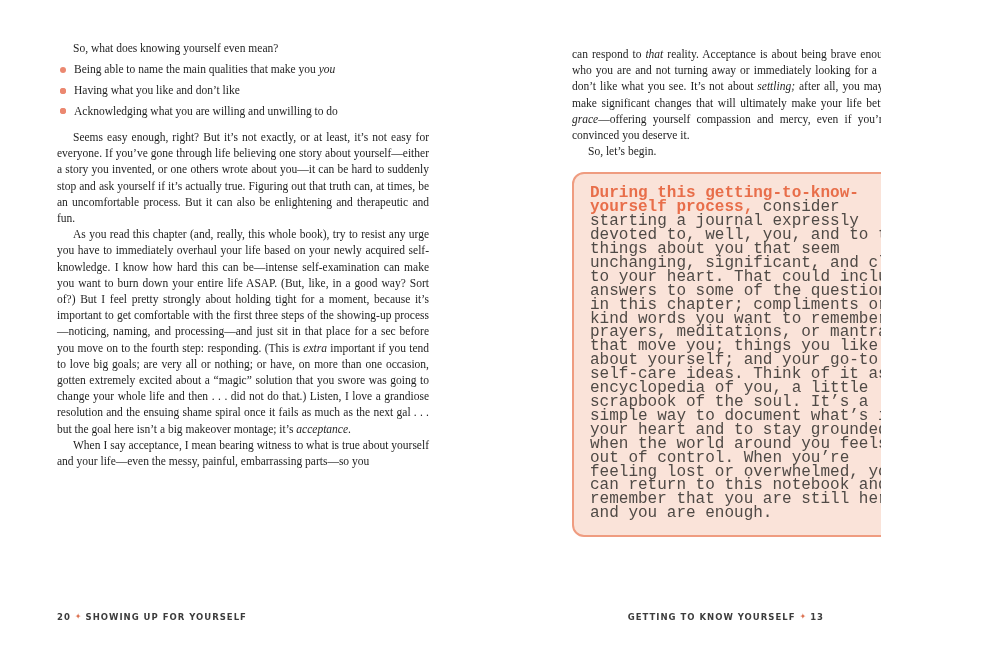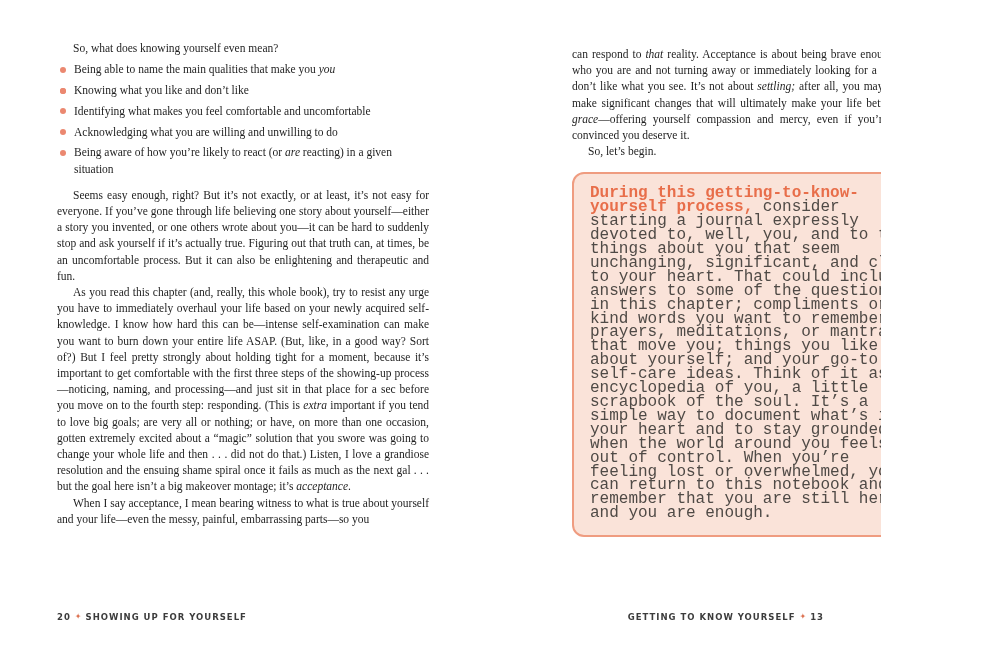--- a/index.html
+++ b/index.html
@@ -96,33 +96,28 @@
     <ul class="bullets">
       <li>
         <span class="dot"></span>
         <span><span>Being able to name the main qualities that make you </span><span style="font-style: italic;">you</span></span>
       </li>
       <li>
         <span class="dot"></span>
       </li>
       <li>
         <span class="dot"></span>
-        <span><span>Knowing what you like and don’t like</span></span>
+        <span><span>Having what you like and don’t like</span></span>
       </li>
       <li>
         <span class="dot"></span>
-        <span><span>Identifying what makes you feel comfortable and uncomfortable</span></span>
       </li>
       <li>
         <span class="dot"></span>
         <span><span>Acknowledging what you are willing and unwilling to do</span></span>
-      </li>
-      <li>
-        <span class="dot"></span>
-        <span><span>Being aware of how you’re likely to react (or </span><span style="font-style: italic;">are</span><span> reacting) in a given situation</span></span>
       </li>
     </ul>
 
     <p class="body indent after-list"><span>Seems easy enough, right? But it’s not exactly, or at least, it’s not easy for everyone. If you’ve gone through life believing one story about yourself—either a story you invented, or one others wrote about you—it can be hard to suddenly stop and ask yourself if it’s actually true. Figuring out that truth can, at times, be an uncomfortable process. But it can also be enlightening and therapeutic and fun.</span></p>
     <p class="body indent"><span>As you read this chapter (and, really, this whole book), try to resist any urge you have to immediately overhaul your life based on your newly acquired self-knowledge. I know how hard this can be—intense self-examination can make you want to burn down your entire life ASAP. (But, like, in a good way? Sort of?) But I feel pretty strongly about holding tight for a moment, because it’s important to get comfortable with the first three steps of the showing-up process—noticing, naming, and processing—and just sit in that place for a sec before you move on to the fourth step: responding. (This is </span><span style="font-style: italic;">extra</span><span> important if you tend to love big goals; are very all or nothing; or have, on more than one occasion, gotten extremely excited about a “magic” solution that you swore was going to change your whole life and then . . . did not do that.) Listen, I love a grandiose resolution and the ensuing shame spiral once it fails as much as the next gal . . . but the goal here isn’t a big makeover montage; it’s </span><span style="font-style: italic;">acceptance</span><span>.</span></p>
     <p class="body indent"><span>When I say acceptance, I mean bearing witness to what is true about yourself and your life—even the messy, painful, embarrassing parts—so you</span></p>
   </div>
 
   <div class="page-col col-right">
     <p class="body"><span>can respond to </span><span style="font-style: italic;">that</span><span> reality. Acceptance is about being brave enough to look at who you are and not turning away or immediately looking for a fix when you don’t like what you see. It’s not about </span><span style="font-style: italic;">settling;</span><span> after all, you may still want to make significant changes that will ultimately make your life better. It’s about </span><span style="font-style: italic;">grace</span><span>—offering yourself compassion and mercy, even if you’re not totally convinced you deserve it.</span></p>

